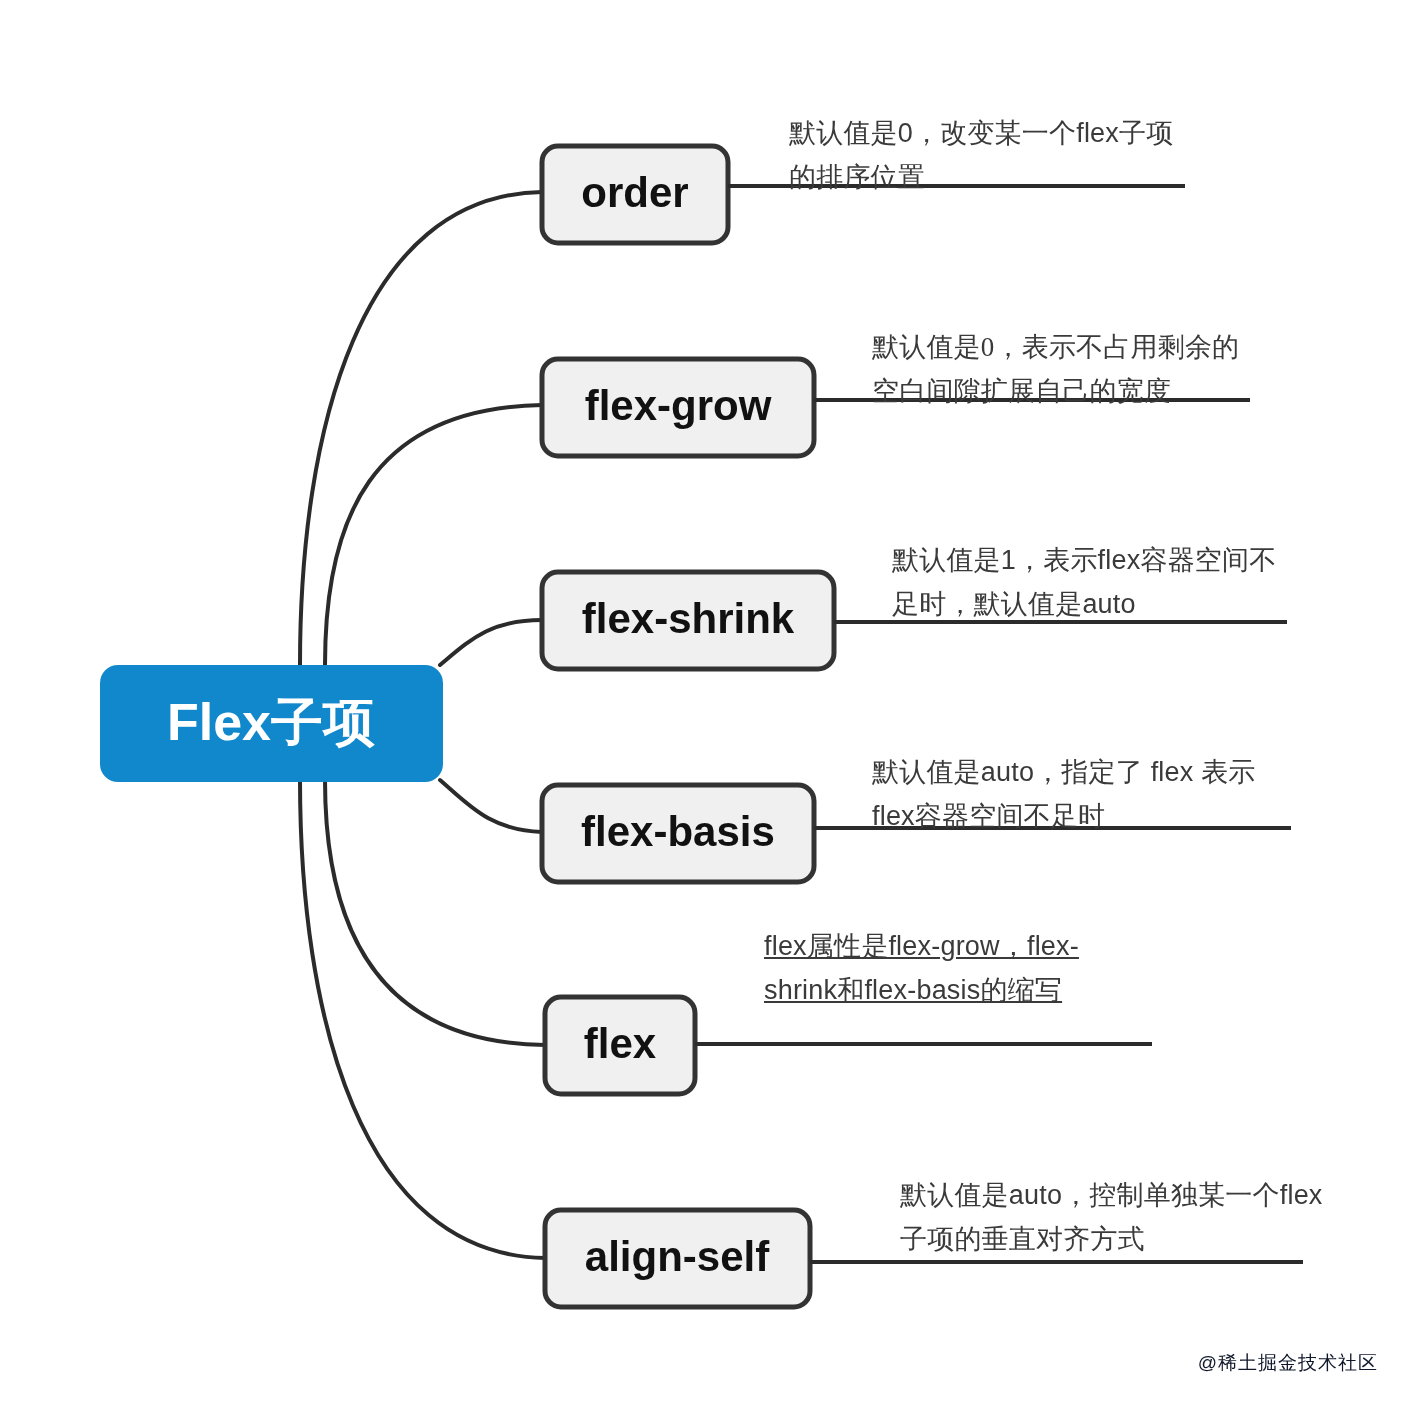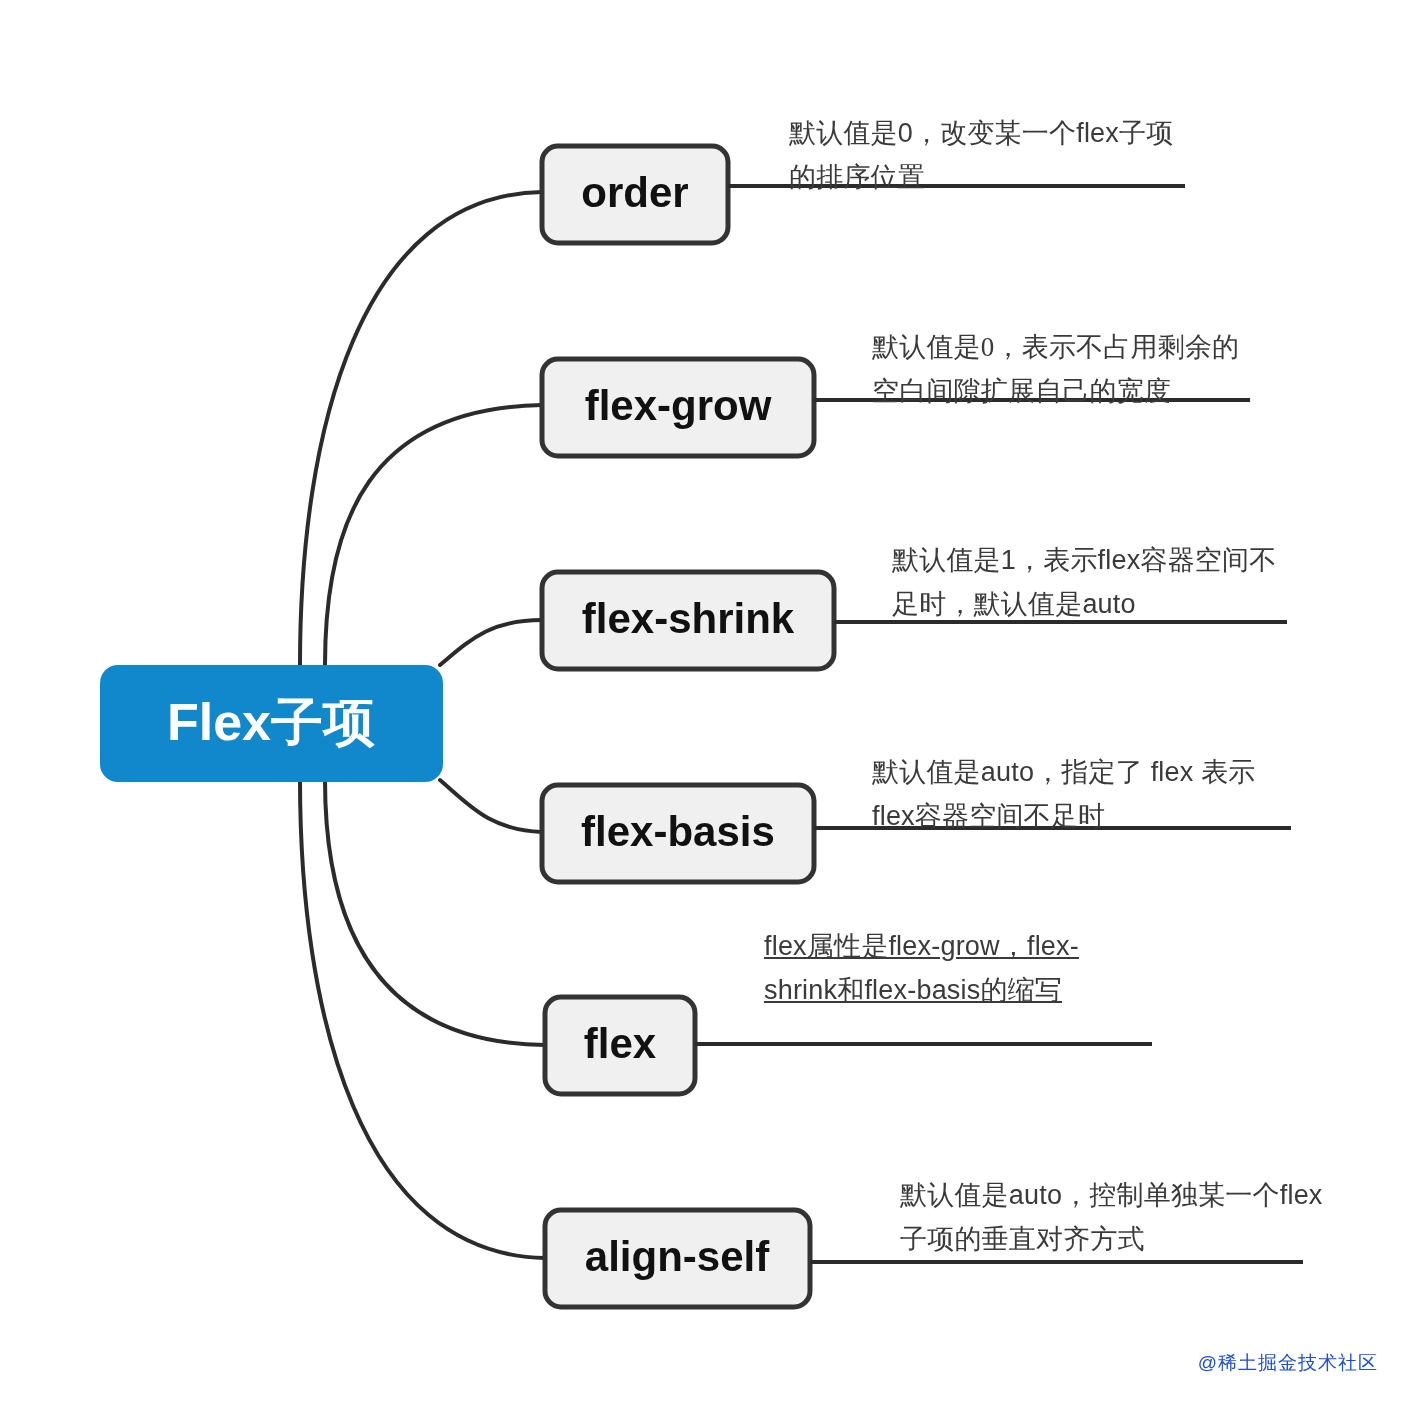--- a/index.html
+++ b/index.html
@@ -65,21 +65,21 @@
     color: #3a3a3a;
     white-space: pre-wrap;
     letter-spacing: 0.2px;
   }
   .watermark {
     position: absolute;
     right: 26px;
     bottom: 32px;
     font-family: "Liberation Sans", "DejaVu Sans", sans-serif;
     font-size: 19px;
-    color: #1d4ed8;
+    color: #0f172a;
     letter-spacing: 1px;
   }
 </style>
 </head>
 <body>
 
 <svg id="mindmap" viewBox="0 0 1404 1408">
 
   <path class="branch-path" d="M 300 665 C 300 430 360 195 542 192"></path>
   <path class="branch-path" d="M 325 665 C 325 520 370 408 542 405"></path>

